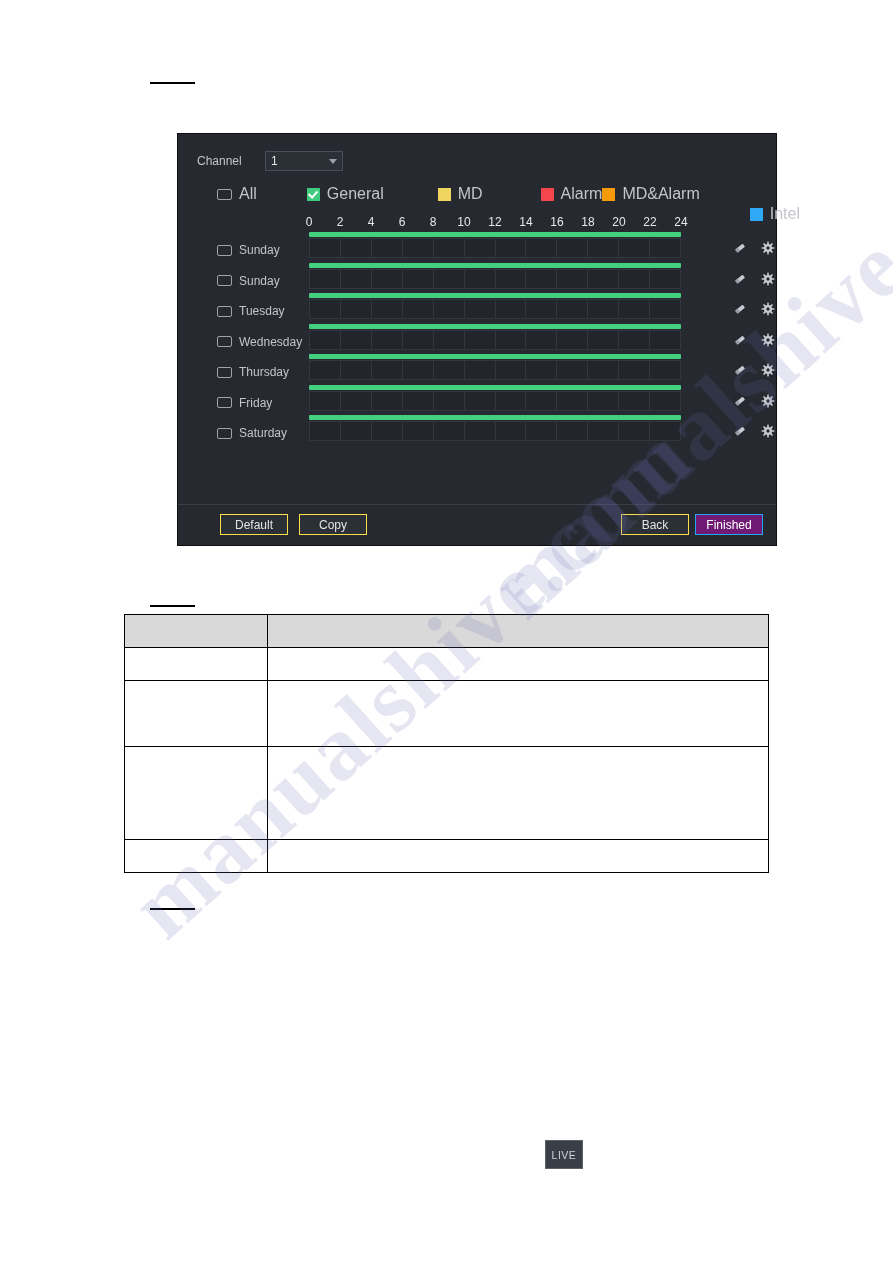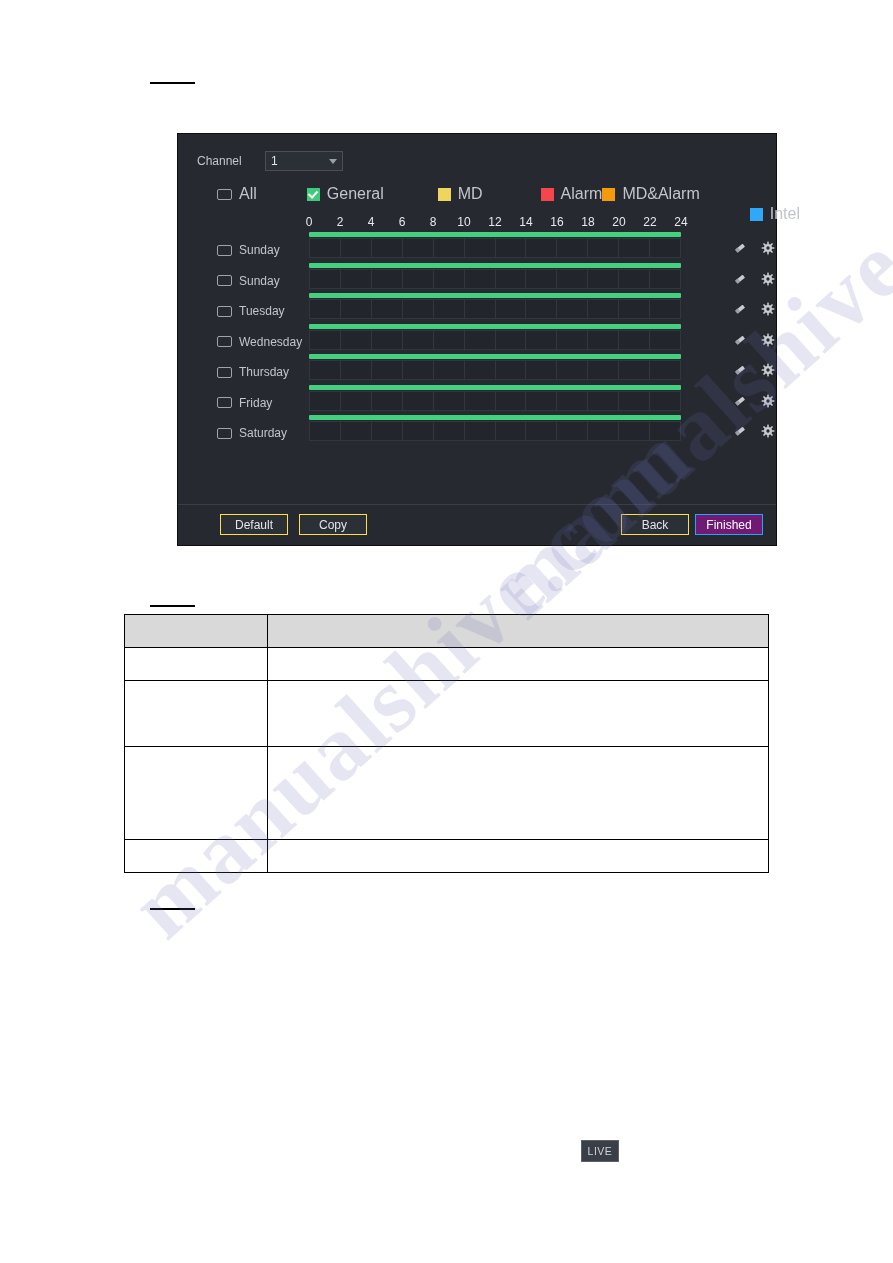--- a/index.html
+++ b/index.html
@@ -280,29 +280,28 @@
     height: 26px;
   }
   .col-a { width: 143px; }
 
   
   .live-btn {
     position: absolute;
     left: 545px;
     top: 1140px;
     width: 38px;
-    height: 22px;
+    height: 29px;
     background: #3a3f47;
     border: 1px solid #5d626a;
     box-sizing: border-box;
     display: flex;
     align-items: center;
     justify-content: center;
     z-index: 6;
-    margin-left: 36px;
   }
   .live-btn span {
     color: #cfd2d7;
     font-size: 10.5px;
     letter-spacing: 0.5px;
   }
 </style>
 </head>
 <body>
 

